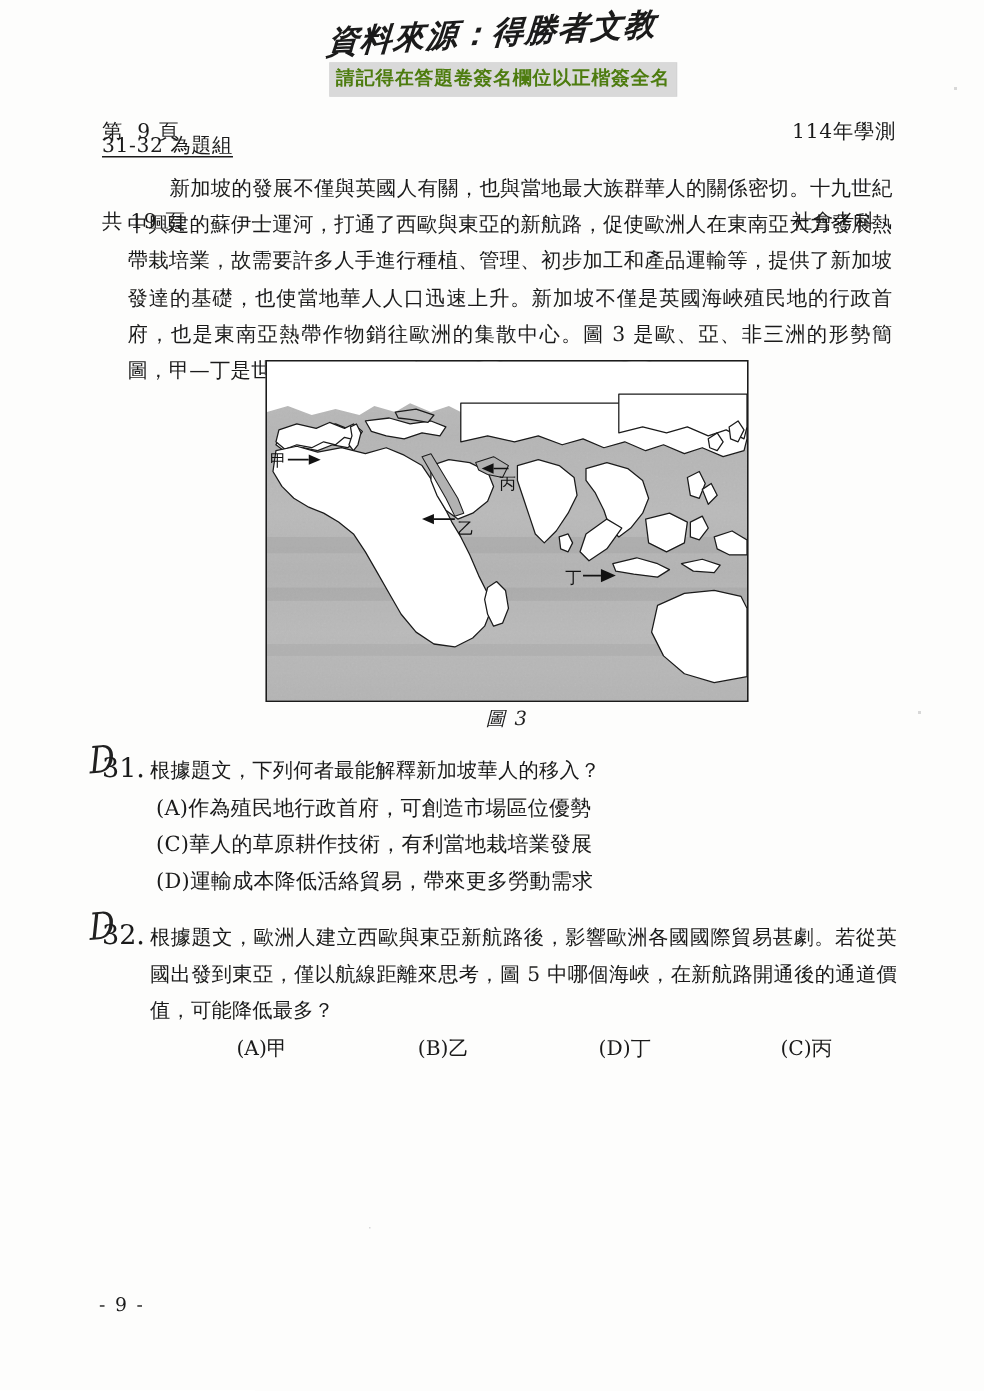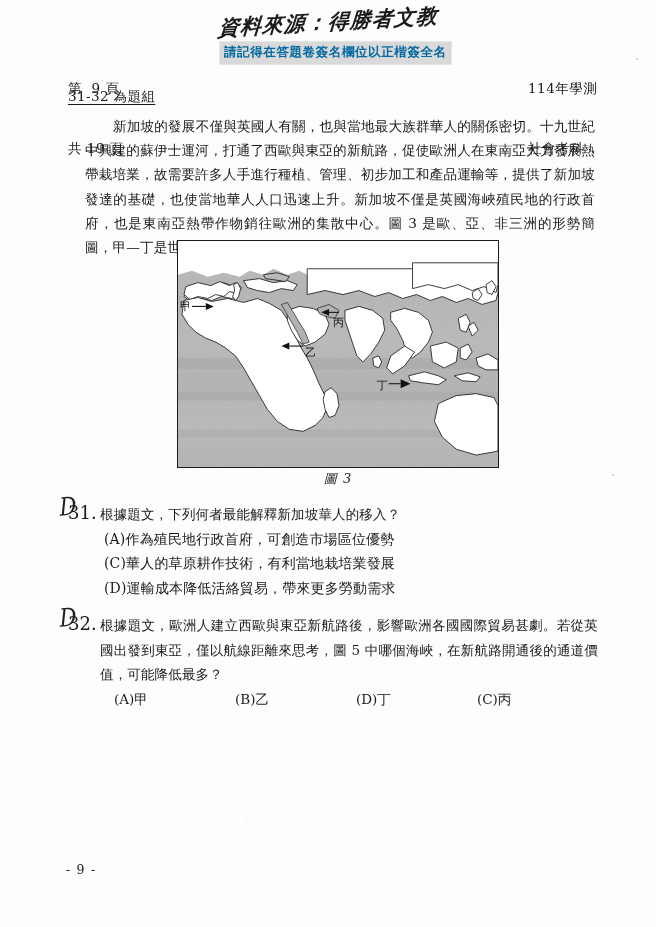--- a/index.html
+++ b/index.html
@@ -58,21 +58,21 @@
     letter-spacing: 1px;
     color: #1b1b1b;
     transform: rotate(-3.2deg) skewX(-7deg);
     white-space: nowrap;
   }
   .stamp {
     position: absolute;
     left: 220px;
     top: 42px;
     background: #d9d9d9;
-    color: #0369a1;
+    color: #4d7c0f;
     font-size: 12.5px;
     font-weight: 700;
     letter-spacing: 0.6px;
     padding: 2px 4px 3px 4px;
     white-space: nowrap;
     font-family: Liberation Serif, serif;
     box-shadow: 0 0 0 0.5px #cfcfcf;
   }
 
   
@@ -148,21 +148,21 @@
     font-size: 14px;
     line-height: 24.5px;
     letter-spacing: 0.15px;
   }
   .opt-row {
     margin-left: 46px;
     font-size: 13.5px;
     line-height: 24.5px;
     display: flex;
   }
-  .opt-row span { width: 140px; display: inline-block; }
+  .opt-row span { width: 140px; display: inline-block; text-align: center; }
 
   
   .mark {
     position: absolute;
     font-family: "DejaVu Serif", "Liberation Serif", serif;
     font-size: 25px;
     font-style: italic;
     color: #202020;
     transform: scaleX(0.85) rotate(-4deg);
   }

